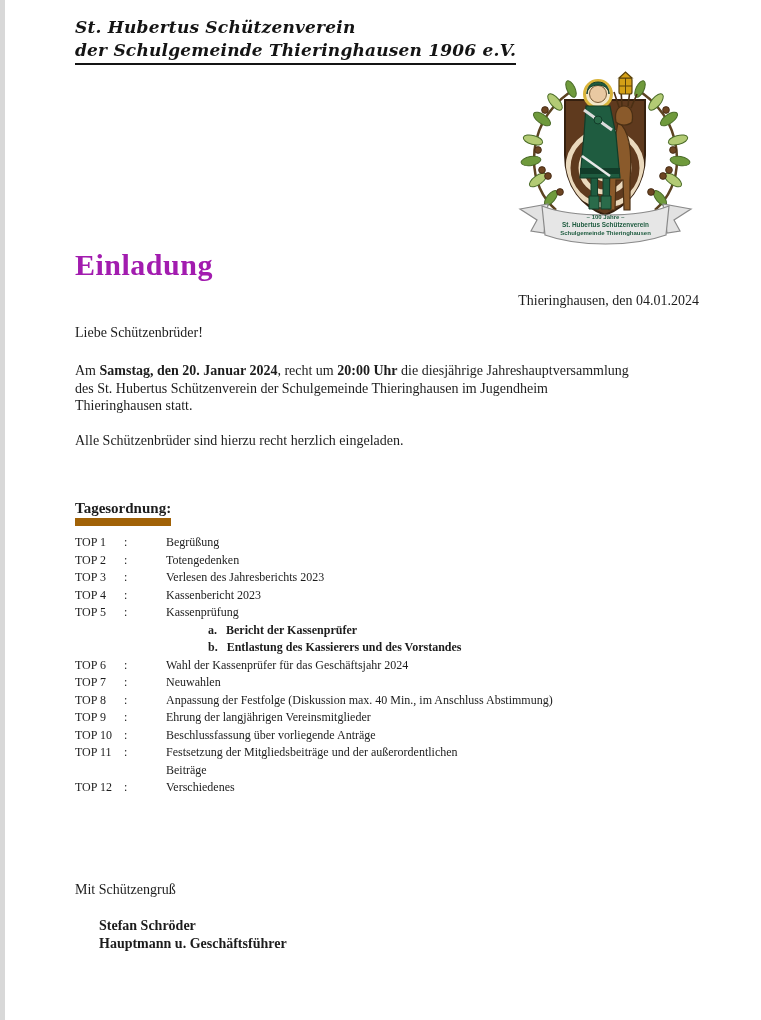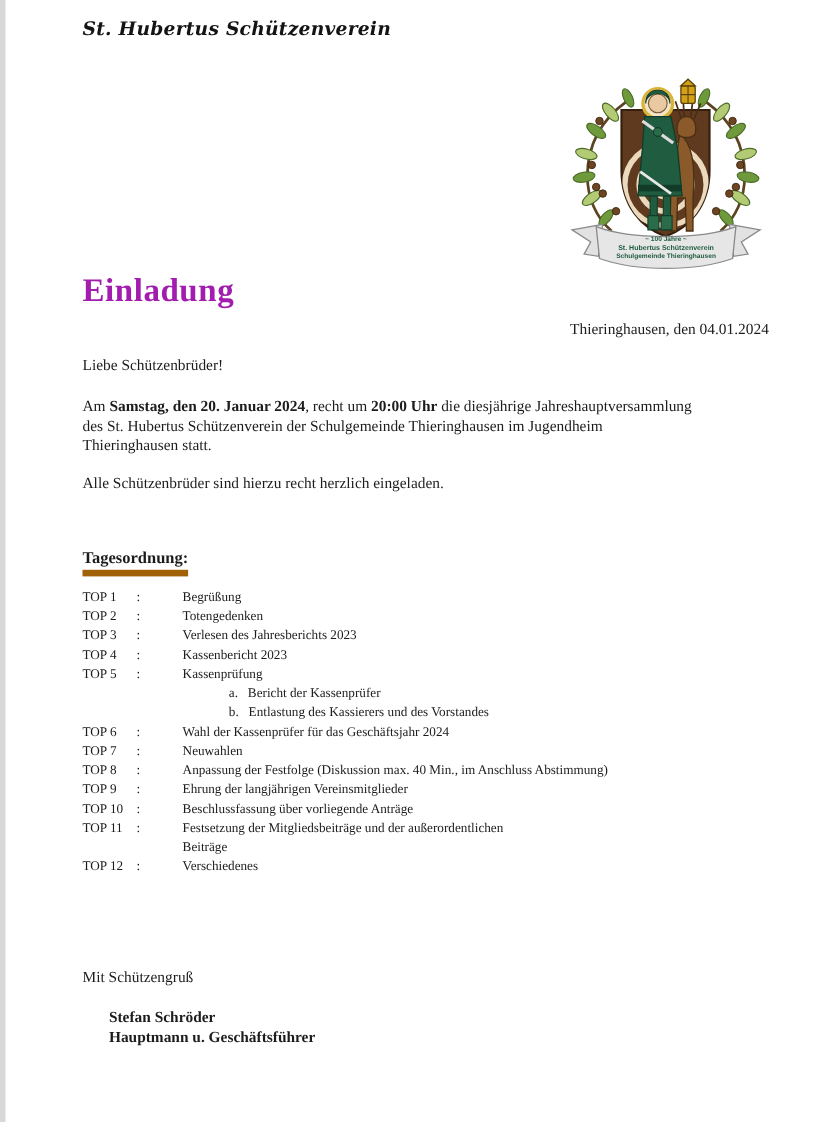--- a/index.html
+++ b/index.html
@@ -30,43 +30,44 @@
     font-size:30px;font-weight:700;letter-spacing:.5px;color:#a21caf;}
   .dateline{position:absolute;right:82px;top:293px;font-size:14px;}
   .greeting{position:absolute;left:75px;top:325px;font-size:14px;font-family:Liberation Serif, serif;}
   .intro{position:absolute;left:75px;top:362px;font-size:14px;line-height:17.5px;width:625px;}
   .invite{position:absolute;left:75px;top:433px;font-size:14px;}
   .bold{font-weight:700;}
 
   
   .agenda-heading{position:absolute;left:75px;top:500px;
     font-size:15px;font-weight:700;}
-  .agenda-heading span{display:inline-block;border-bottom:6px solid #a16207;padding-bottom:1px;}
+  .agenda-heading span{display:inline-block;border-bottom:8px solid #a16207;padding-bottom:1px;}
   .agenda-list{position:absolute;left:75px;top:534px;width:620px;font-size:12px;}
   .agenda-row{position:relative;line-height:17.5px;min-height:17.5px;}
   .top-label{display:inline-block;min-width:49px;}
   .top-colon{display:inline-block;}
   .top-text{position:absolute;left:91px;top:0;width:525px;white-space:pre-line;}
-  .agenda-sub{position:relative;line-height:17.5px;padding-left:133px;}
+  .agenda-sub{position:relative;line-height:17.5px;padding-left:133px;font-weight:bold;}
   .sub-marker{display:inline-block;margin-right:9px;}
 
   
   .closing-salutation{position:absolute;left:75px;top:882px;font-size:14px;}
   .closing-block{position:absolute;left:75px;top:917px;font-size:14px;line-height:17.5px;font-weight:700;margin-left:24px;}
 </style>
 </head>
 <body>
 
 <div class="page">
 
   <div class="edge left"></div>
   <div class="edge right"></div>
 
   <div class="header-block">
     <div>St. Hubertus Schützenverein</div>
+    <div><span class="header-line2">der Schulgemeinde Thieringhausen 1906 e.V.</span></div>
   </div>
 
   <div class="crest">
     <svg viewBox="0 0 175 185" width="175" height="185">
 
       <g stroke="#4a6b28" stroke-width="1">
         <path d="M52,32 C30,48 16,70 16,100 C16,120 24,138 38,150" fill="none" stroke="#5c4321" stroke-width="2.5"></path>
         <ellipse cx="20" cy="120" rx="10" ry="4.5" fill="#b3cb74" transform="rotate(-35 20 120)"></ellipse>
         <ellipse cx="13" cy="101" rx="10" ry="4.5" fill="#6f9a3c" transform="rotate(-10 13 101)"></ellipse>
         <ellipse cx="15" cy="80" rx="10" ry="4.5" fill="#b3cb74" transform="rotate(15 15 80)"></ellipse>

